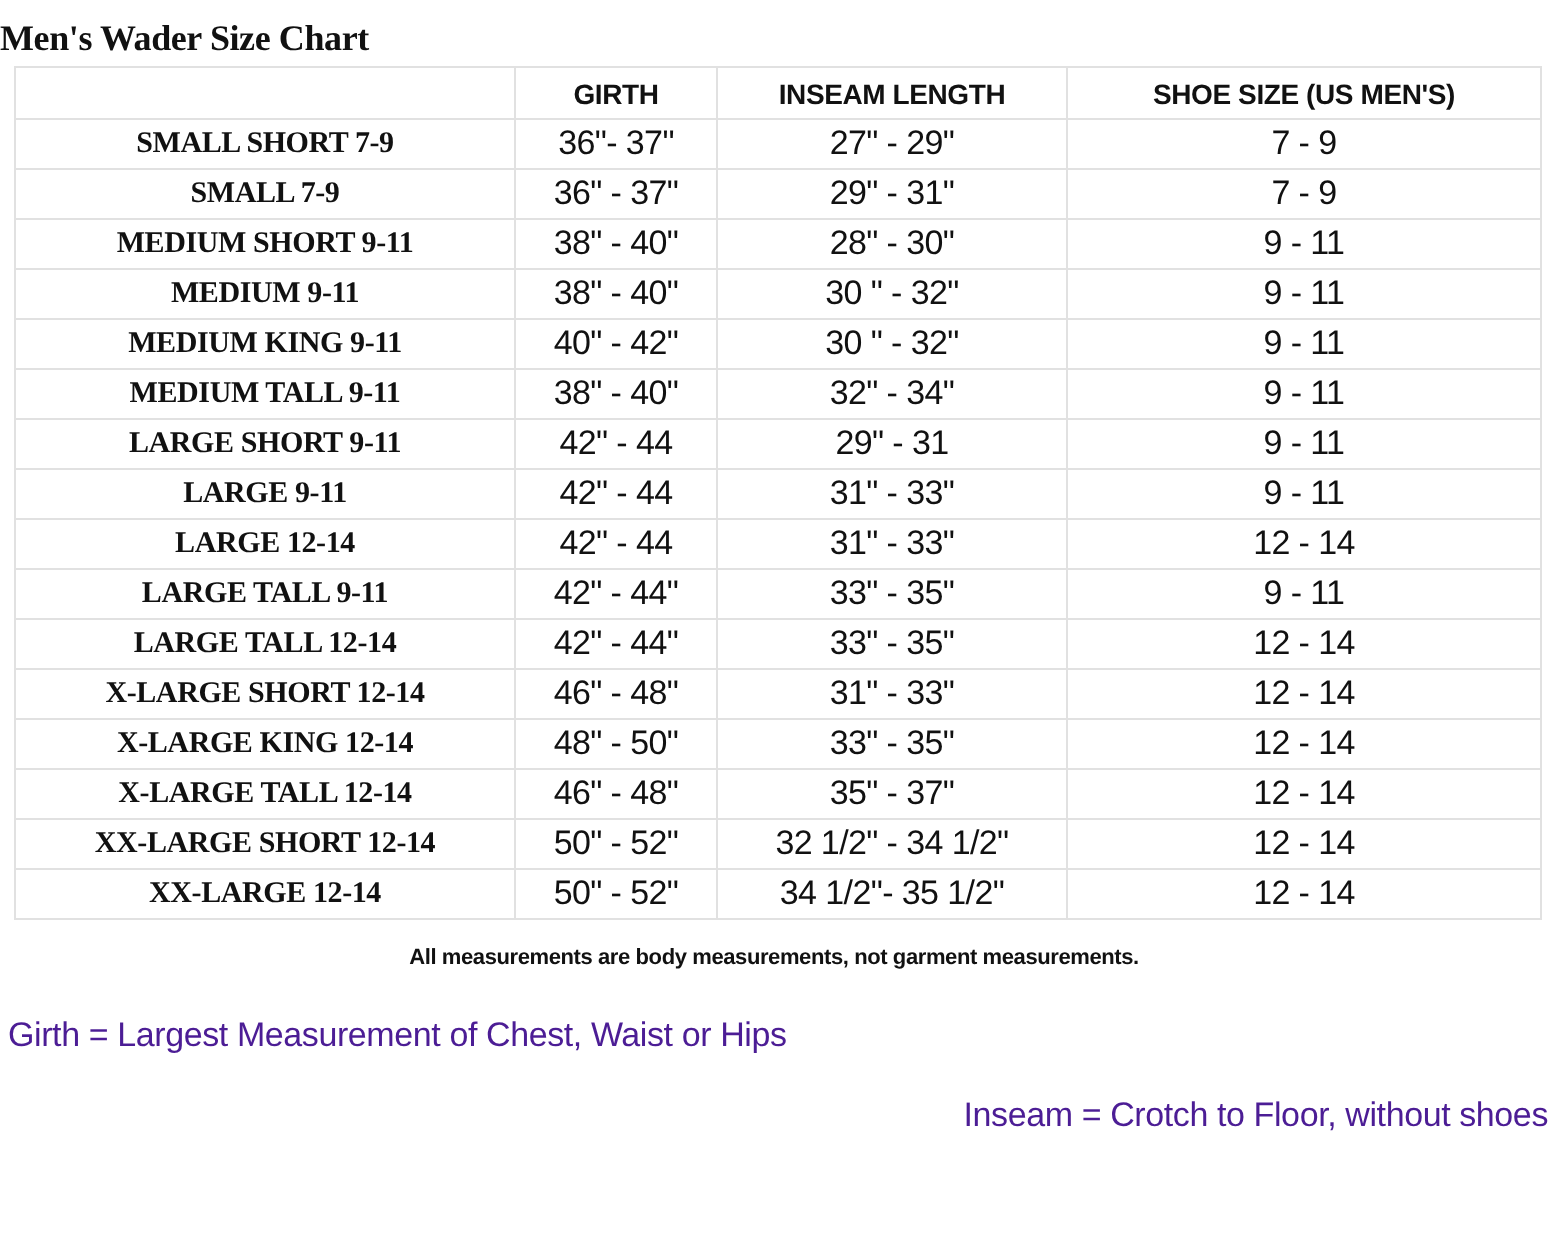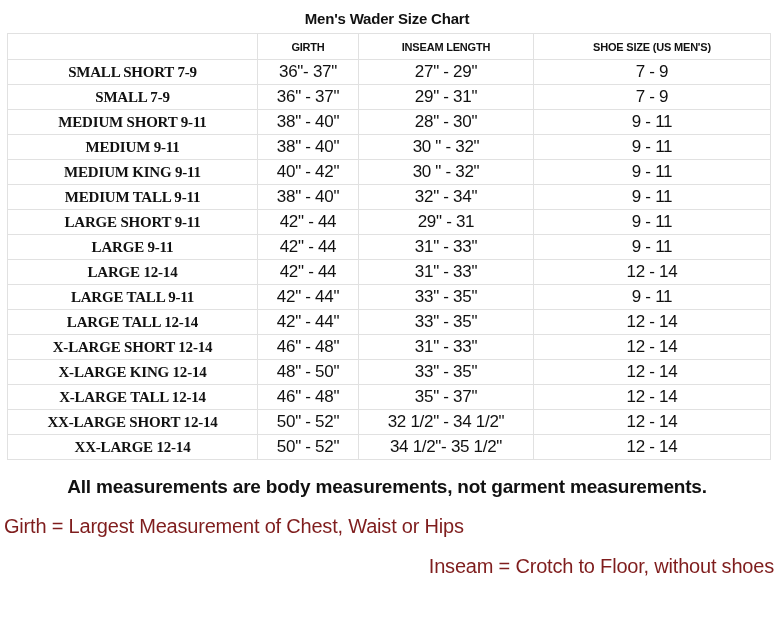--- a/index.html
+++ b/index.html
@@ -11,25 +11,26 @@
   html,body{margin:0;padding:0;}
   body{
     width:774px;height:629px;
     background:var(--bg);
     color:var(--text);
     font-family:"Liberation Sans",sans-serif;
     overflow:hidden;
   }
   .page-title{
     margin:11px 0 0 0;
-    text-align:center;
-    font-size:15px;
+    text-align:left;
+    font-size:18px;
     font-weight:700;
     letter-spacing:-0.2px;
     line-height:16px;
+    font-family:Liberation Serif, serif;
   }
   table.size-chart{
     border-collapse:collapse;
     table-layout:fixed;
     width:763px;
     margin:6px 4px 0 7px;
   }
   .size-chart col.c0{width:250px;}
   .size-chart col.c1{width:101px;}
   .size-chart col.c2{width:175px;}
@@ -37,53 +38,53 @@
   .size-chart th,.size-chart td{
     border:1px solid var(--border);
     text-align:center;
     vertical-align:middle;
     padding:0;
     overflow:hidden;
     white-space:nowrap;
   }
   .size-chart th{
     height:26px;
-    font-size:11px;
+    font-size:14px;
     font-weight:700;
     letter-spacing:-0.2px;
     font-stretch:condensed;
   }
   .size-chart td{height:25px;}
   td.c-size{
     font-size:15px;
     font-weight:700;
     letter-spacing:-0.2px;
     font-stretch:condensed;
     font-family:Liberation Serif, serif;
   }
   td.c-val{
     font-size:17px;
     font-weight:400;
     letter-spacing:-0.3px;
     font-stretch:condensed;
   }
   .footnote-bold{
     text-align:center;
-    font-size:19px;
+    font-size:11px;
     font-weight:700;
     letter-spacing:-0.2px;
     line-height:16px;
   }
   .definition{
     margin:0;
     padding-left:4px;
-    font-size:20px;
+    font-size:17px;
     font-weight:400;
     letter-spacing:-0.2px;
-    color:#7f1d1d;
+    color:#4c1d95;
     line-height:20px;
   }
   .definition.girth{margin-top:21px;}
   .definition.inseam{margin-top:20px;text-align:right;}
 </style>
 </head>
 <body>
 
 <h1 class="page-title">Men's Wader Size Chart</h1>
 

